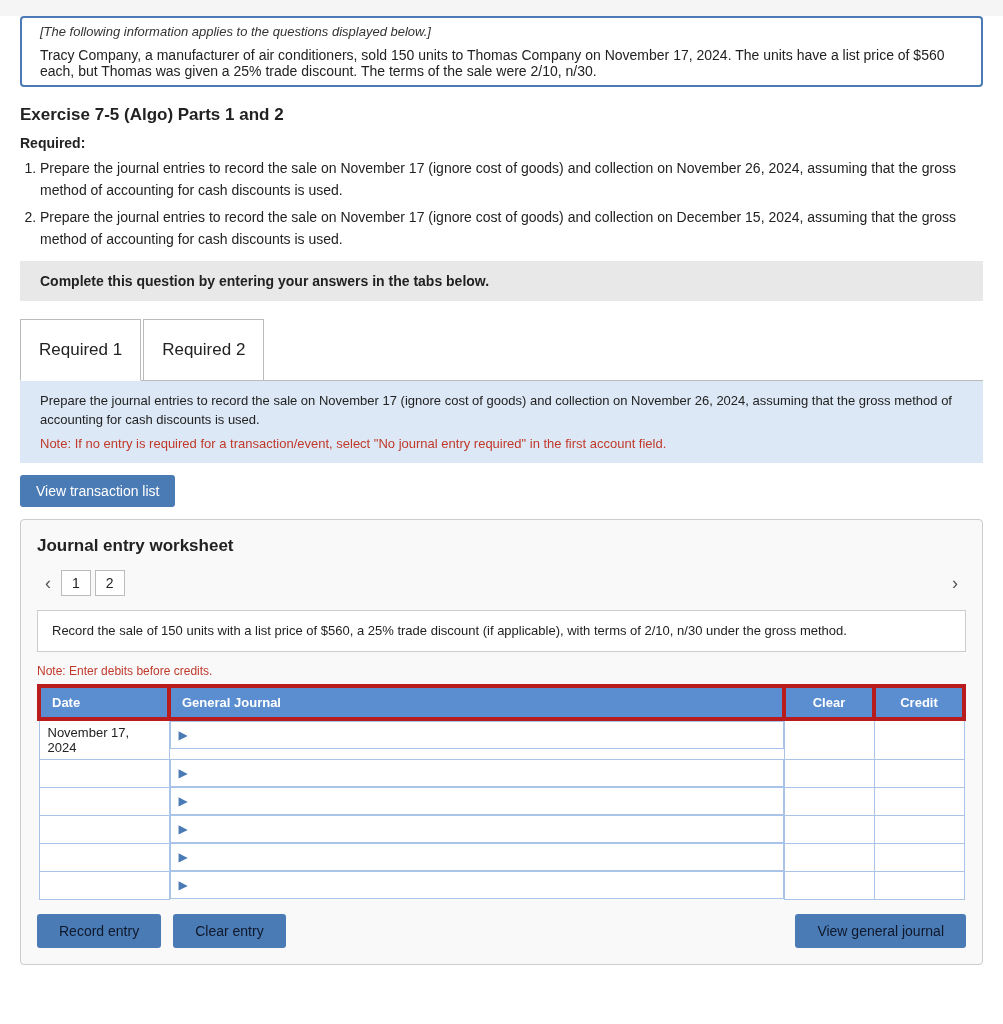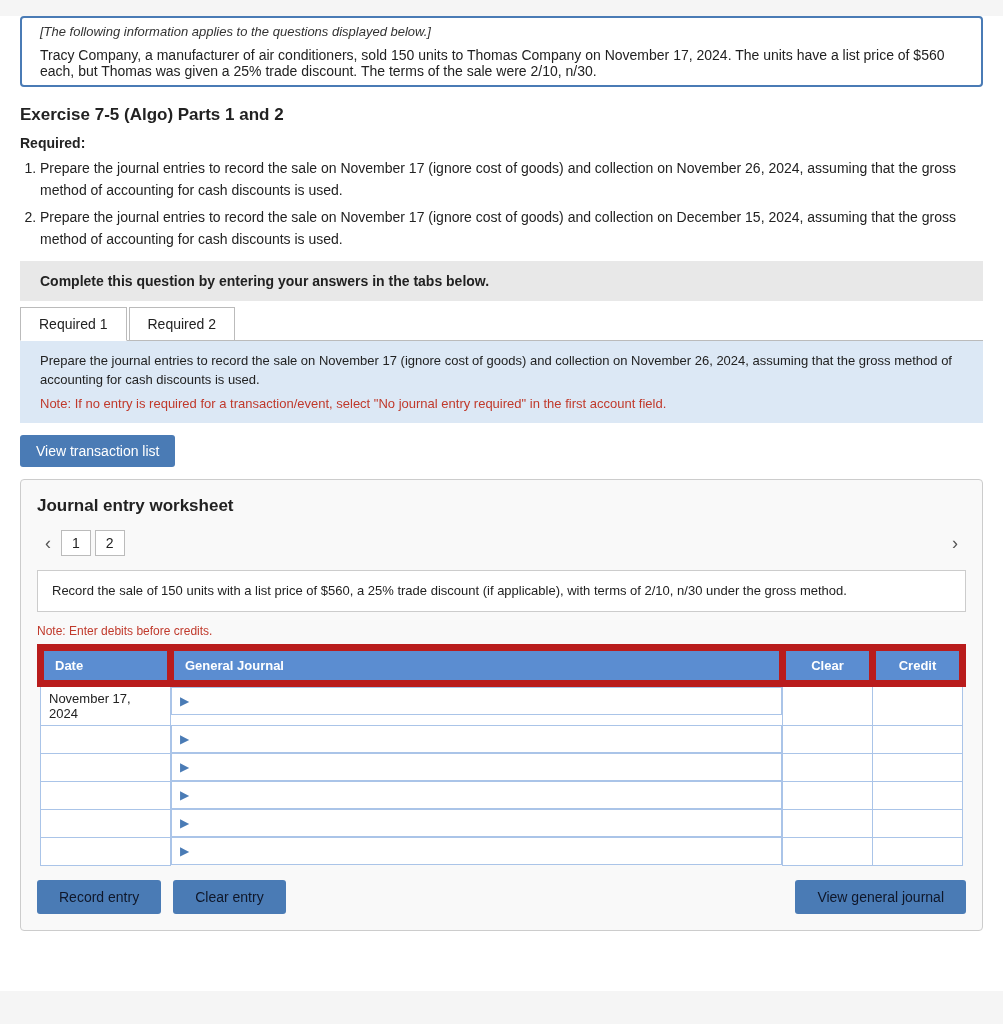--- a/index.html
+++ b/index.html
@@ -58,28 +58,28 @@
       margin: 0 20px 0 20px;
     }
 
     
     .tabs-container {
       margin: 0 20px;
       border-bottom: 1px solid #bbb;
       display: flex;
     }
     .tab {
-      padding: 8px 18px;
+      padding: 20px 18px;
       cursor: pointer;
       border: 1px solid #bbb;
       border-bottom: none;
       background: #fff;
-      font-size: 14px;
+      font-size: 17px;
       margin-right: 2px;
-      margin-top: 6px;
+      margin-top: 18px;
     }
     .tab.active {
       background: #fff;
       font-weight: normal;
       border-bottom: 1px solid #fff;
       margin-bottom: -1px;
       z-index: 1;
     }
 
     
@@ -180,21 +180,21 @@
       border-collapse: collapse;
       font-size: 13px;
     }
     .journal-table thead tr {
       background: #5b8dd1;
       color: #fff;
     }
     .journal-table thead th {
       padding: 7px 11px;
       text-align: left;
-      border: 7px solid #b91c1c;
+      border: 4px solid #b91c1c;
     }
     .journal-table thead th.col-debit,
     .journal-table thead th.col-credit {
       text-align: center;
     }
     .journal-table tbody tr {
       background: #fff;
     }
     .journal-table tbody td {
       border: 1px solid #aac4e8;

